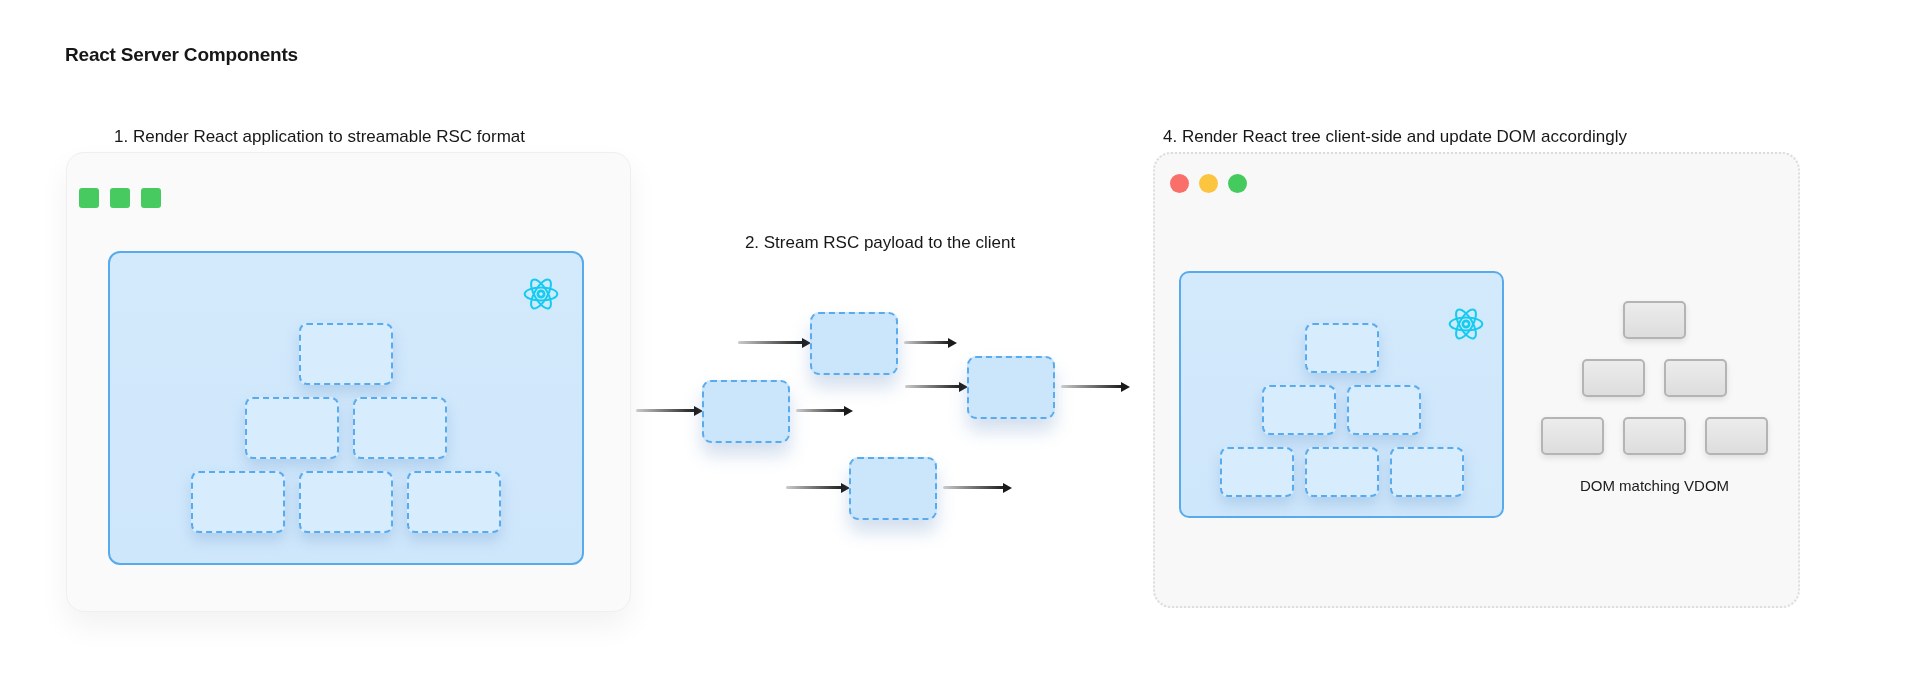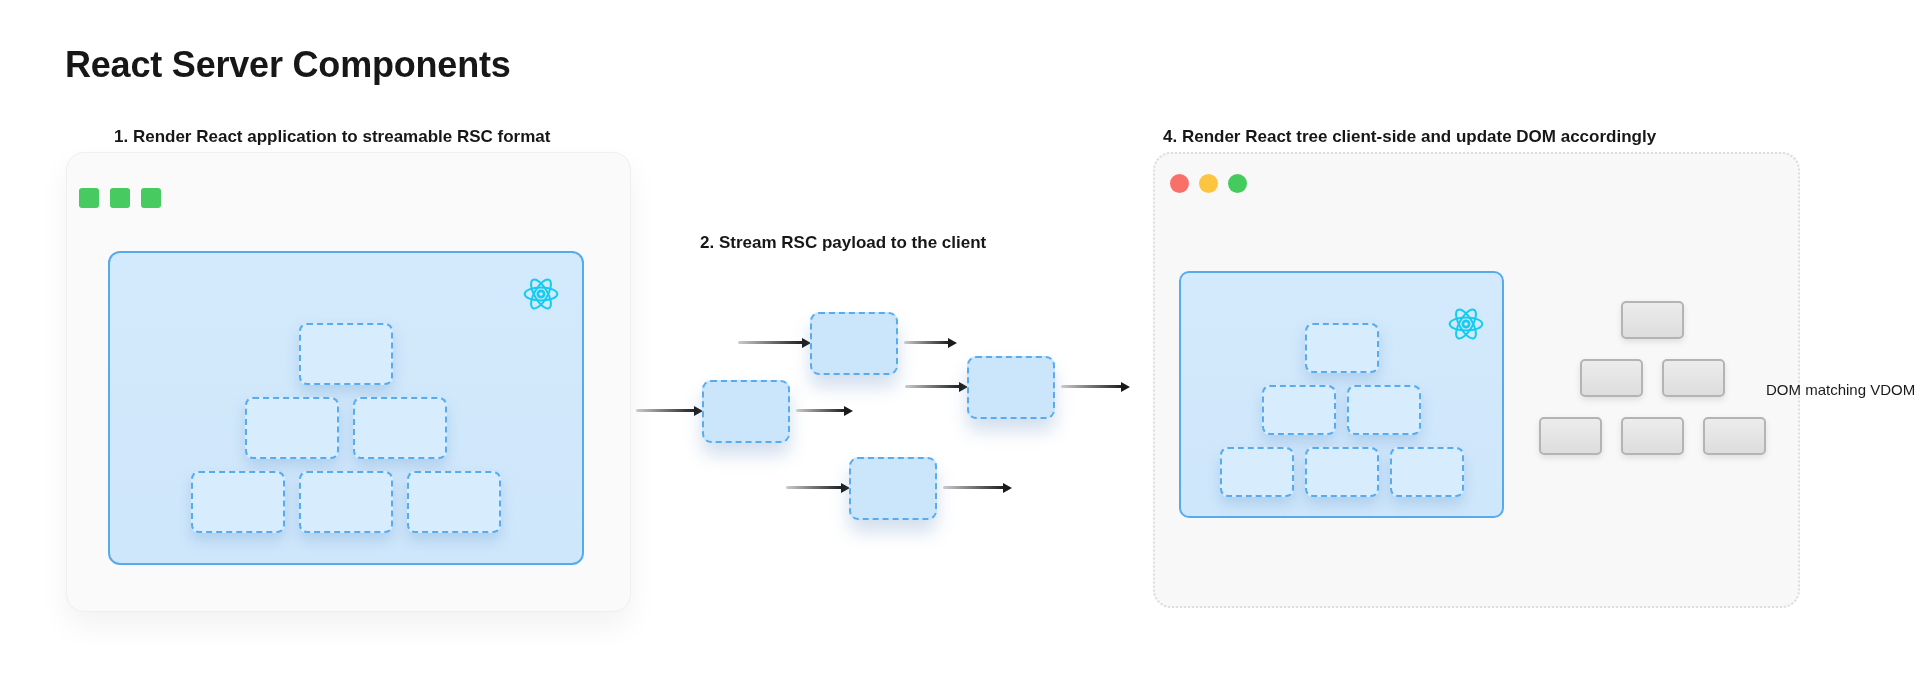--- a/index.html
+++ b/index.html
@@ -13,24 +13,24 @@
     --dom-box-border:#b4b4b4;
     --arrow-dark:#1a1a1a;
     --window-bg:#fafafa;
     --text:#171717;
   }
   *{box-sizing:border-box;margin:0;padding:0}
   html,body{background:#ffffff}
   body{font-family:"Liberation Sans","DejaVu Sans",sans-serif;color:var(--text)}
   .canvas{position:relative;width:1920px;height:676px;background:#fff;overflow:hidden}
 
-  .page-title{position:absolute;left:65px;top:44px;font-size:36px;font-weight:700;letter-spacing:-.2px;color:var(--text)}
-  .step-label{position:absolute;font-size:17px;font-weight:700;color:var(--text);white-space:nowrap}
+  .page-title{position:absolute;left:65px;top:44px;font-size:19px;font-weight:700;letter-spacing:-.2px;color:var(--text)}
+  .step-label{position:absolute;font-size:17px;font-weight:400;color:var(--text);white-space:nowrap}
   .step-1{left:114px;top:127px}
-  .step-2{left:700px;top:233px;width:360px;}
+  .step-2{left:700px;top:233px;width:360px;text-align:center}
   .step-3{left:1163px;top:127px}
 
   
   .server-window{position:absolute;left:66px;top:152px;width:565px;height:460px;
     background:var(--window-bg);border:1px solid #efefef;border-radius:18px;
     box-shadow:0 14px 30px rgba(0,0,0,.055)}
   .indicator-squares{position:absolute;left:12px;top:35px;display:flex;gap:11px}
   .indicator-square{width:20px;height:20px;border-radius:3px;background:var(--server-square-green)}
 
   .vdom-panel{position:absolute;border:2px solid var(--panel-blue-border);
@@ -61,22 +61,22 @@
   .arrow::after{content:"";position:absolute;right:-7px;top:50%;transform:translateY(-50%);
     width:0;height:0;border-left:9px solid var(--arrow-dark);
     border-top:5.5px solid transparent;border-bottom:5.5px solid transparent}
 
   
   .client-window{position:absolute;left:1153px;top:152px;width:647px;height:456px;
     background:#f8f8f8;border:2px dotted #dddddd;border-radius:18px}
   .traffic-lights{position:absolute;left:15px;top:20px;display:flex;gap:10px}
   .traffic-light{width:19px;height:19px;border-radius:50%}
 
-  .dom-tree-wrap{position:absolute;left:384px;top:147px;width:255px;
-    display:flex;flex-direction:row;align-items:center}
+  .dom-tree-wrap{position:absolute;left:372px;top:147px;width:255px;
+    display:flex;flex-direction:column;align-items:center}
   .dom-label{margin-top:22px;font-size:15px;font-weight:500;color:#1b1b1b;white-space:nowrap}
 </style>
 </head>
 <body>
 
 <div class="canvas">
 
   <h1 class="page-title">React Server Components</h1>
 
   <div class="step-label step-1">1. Render React application to streamable RSC format</div>

